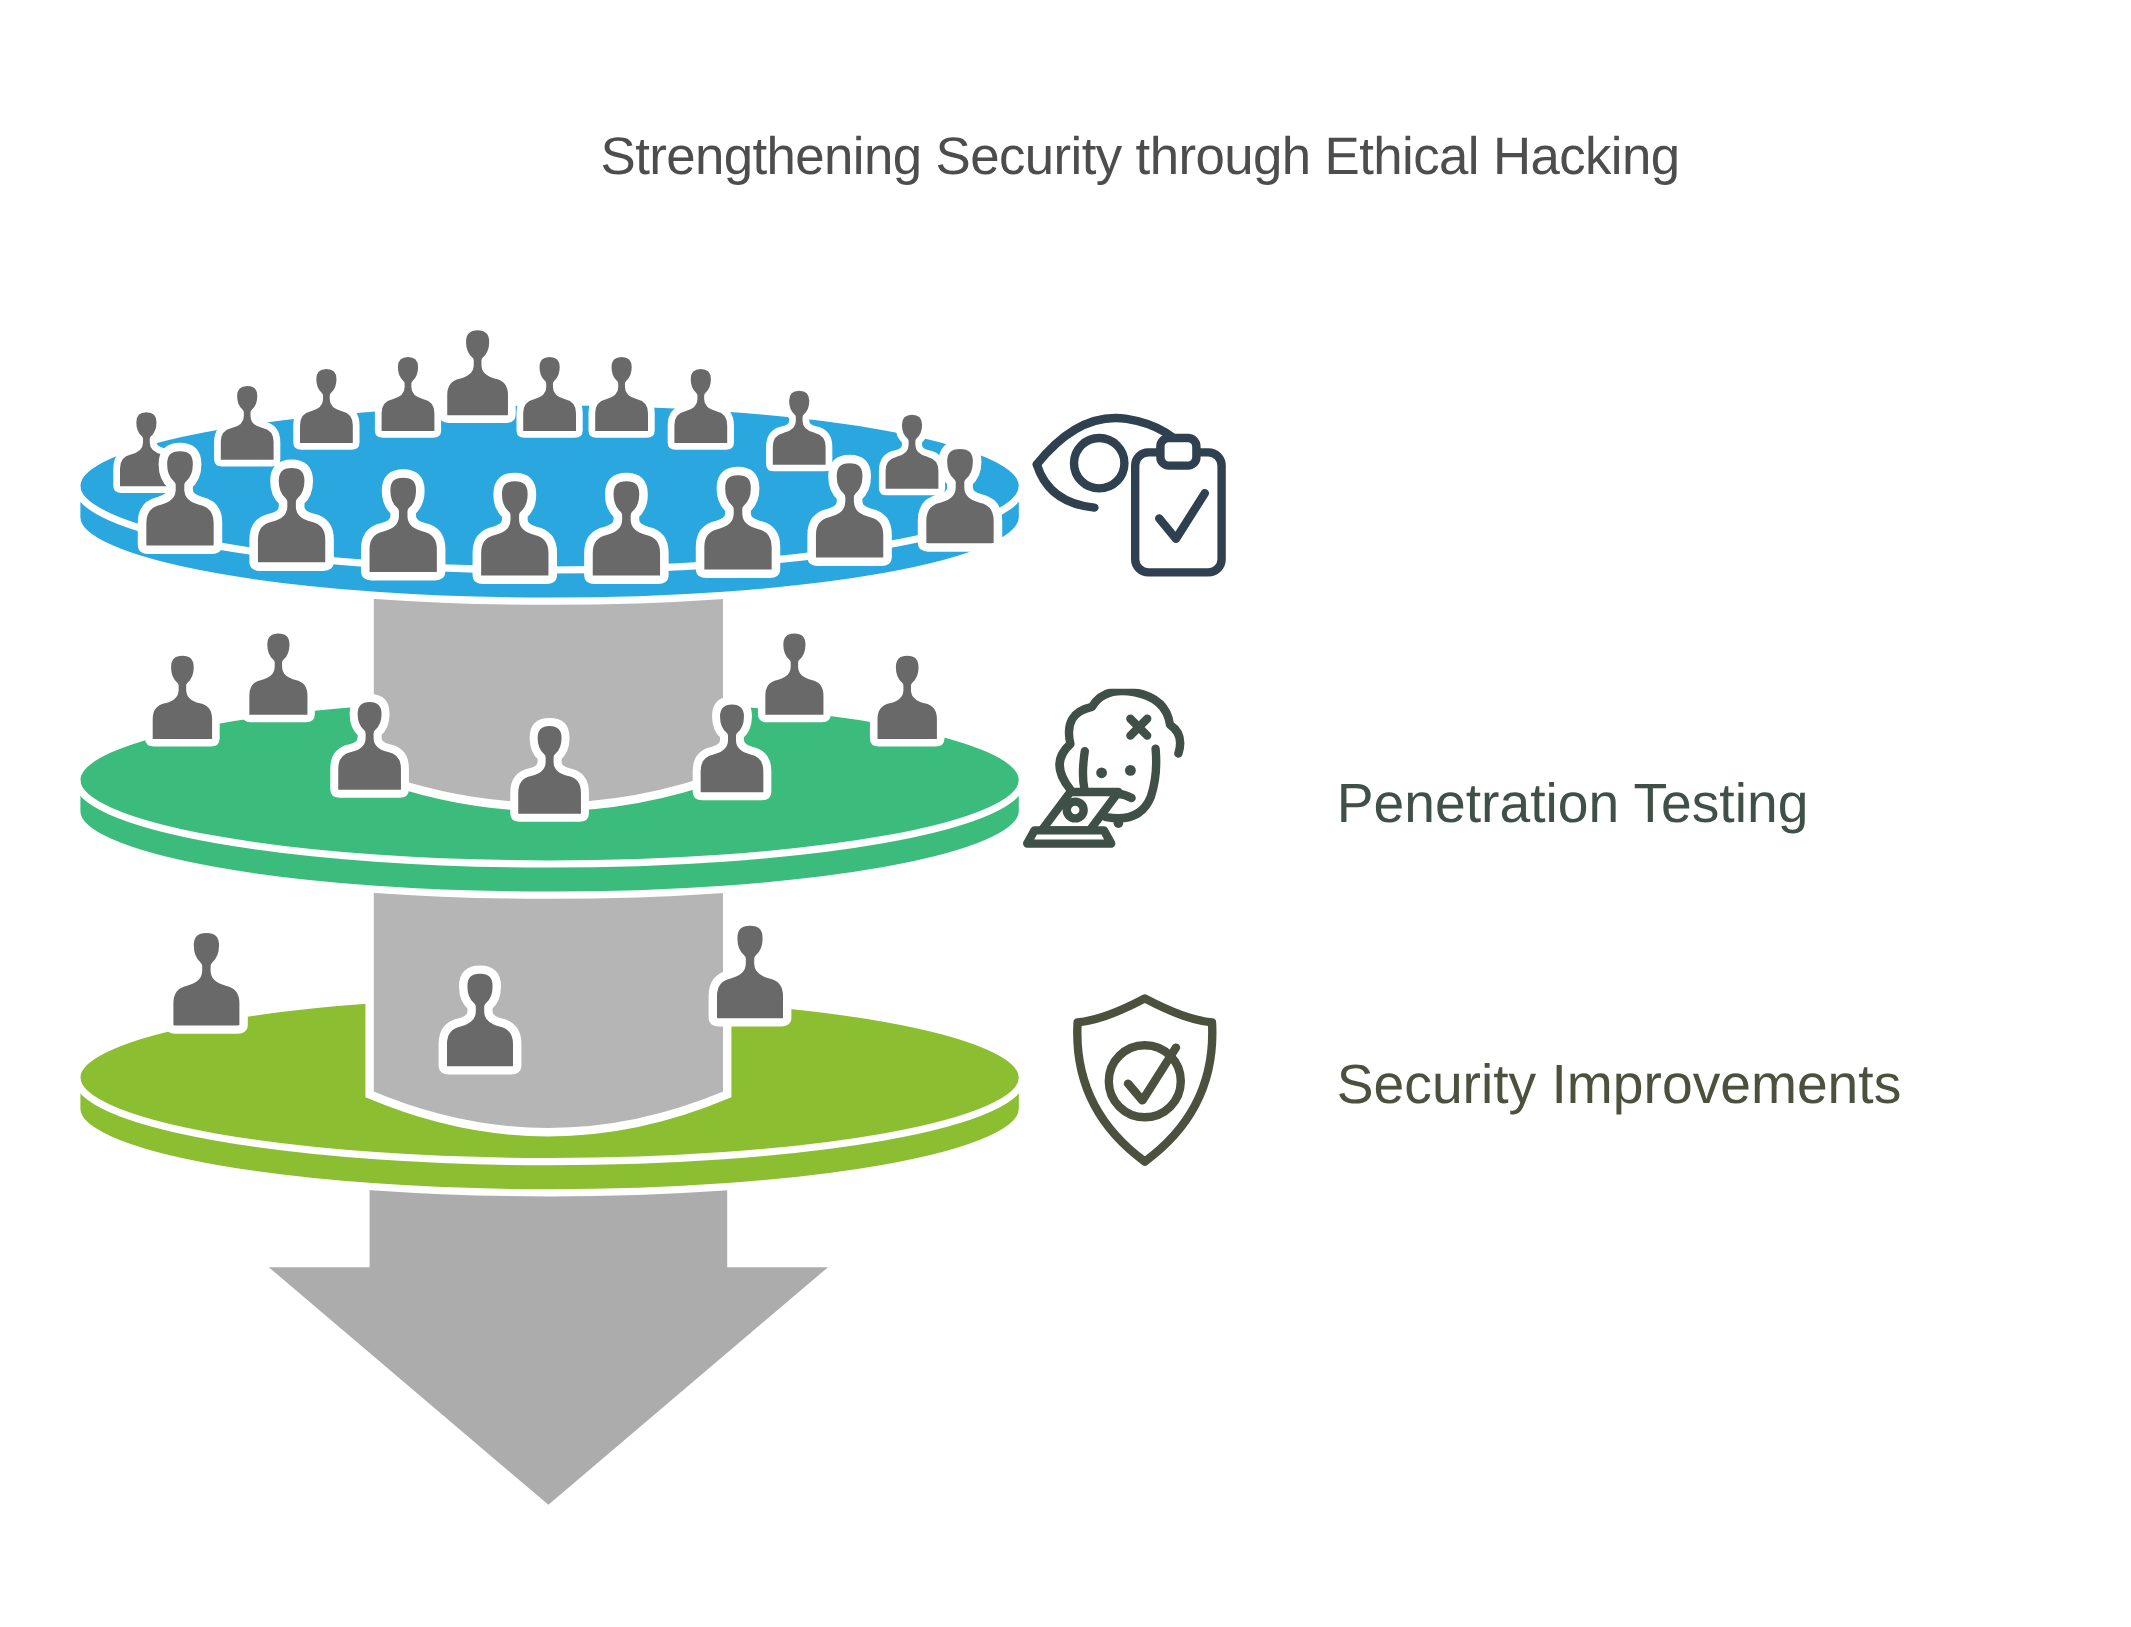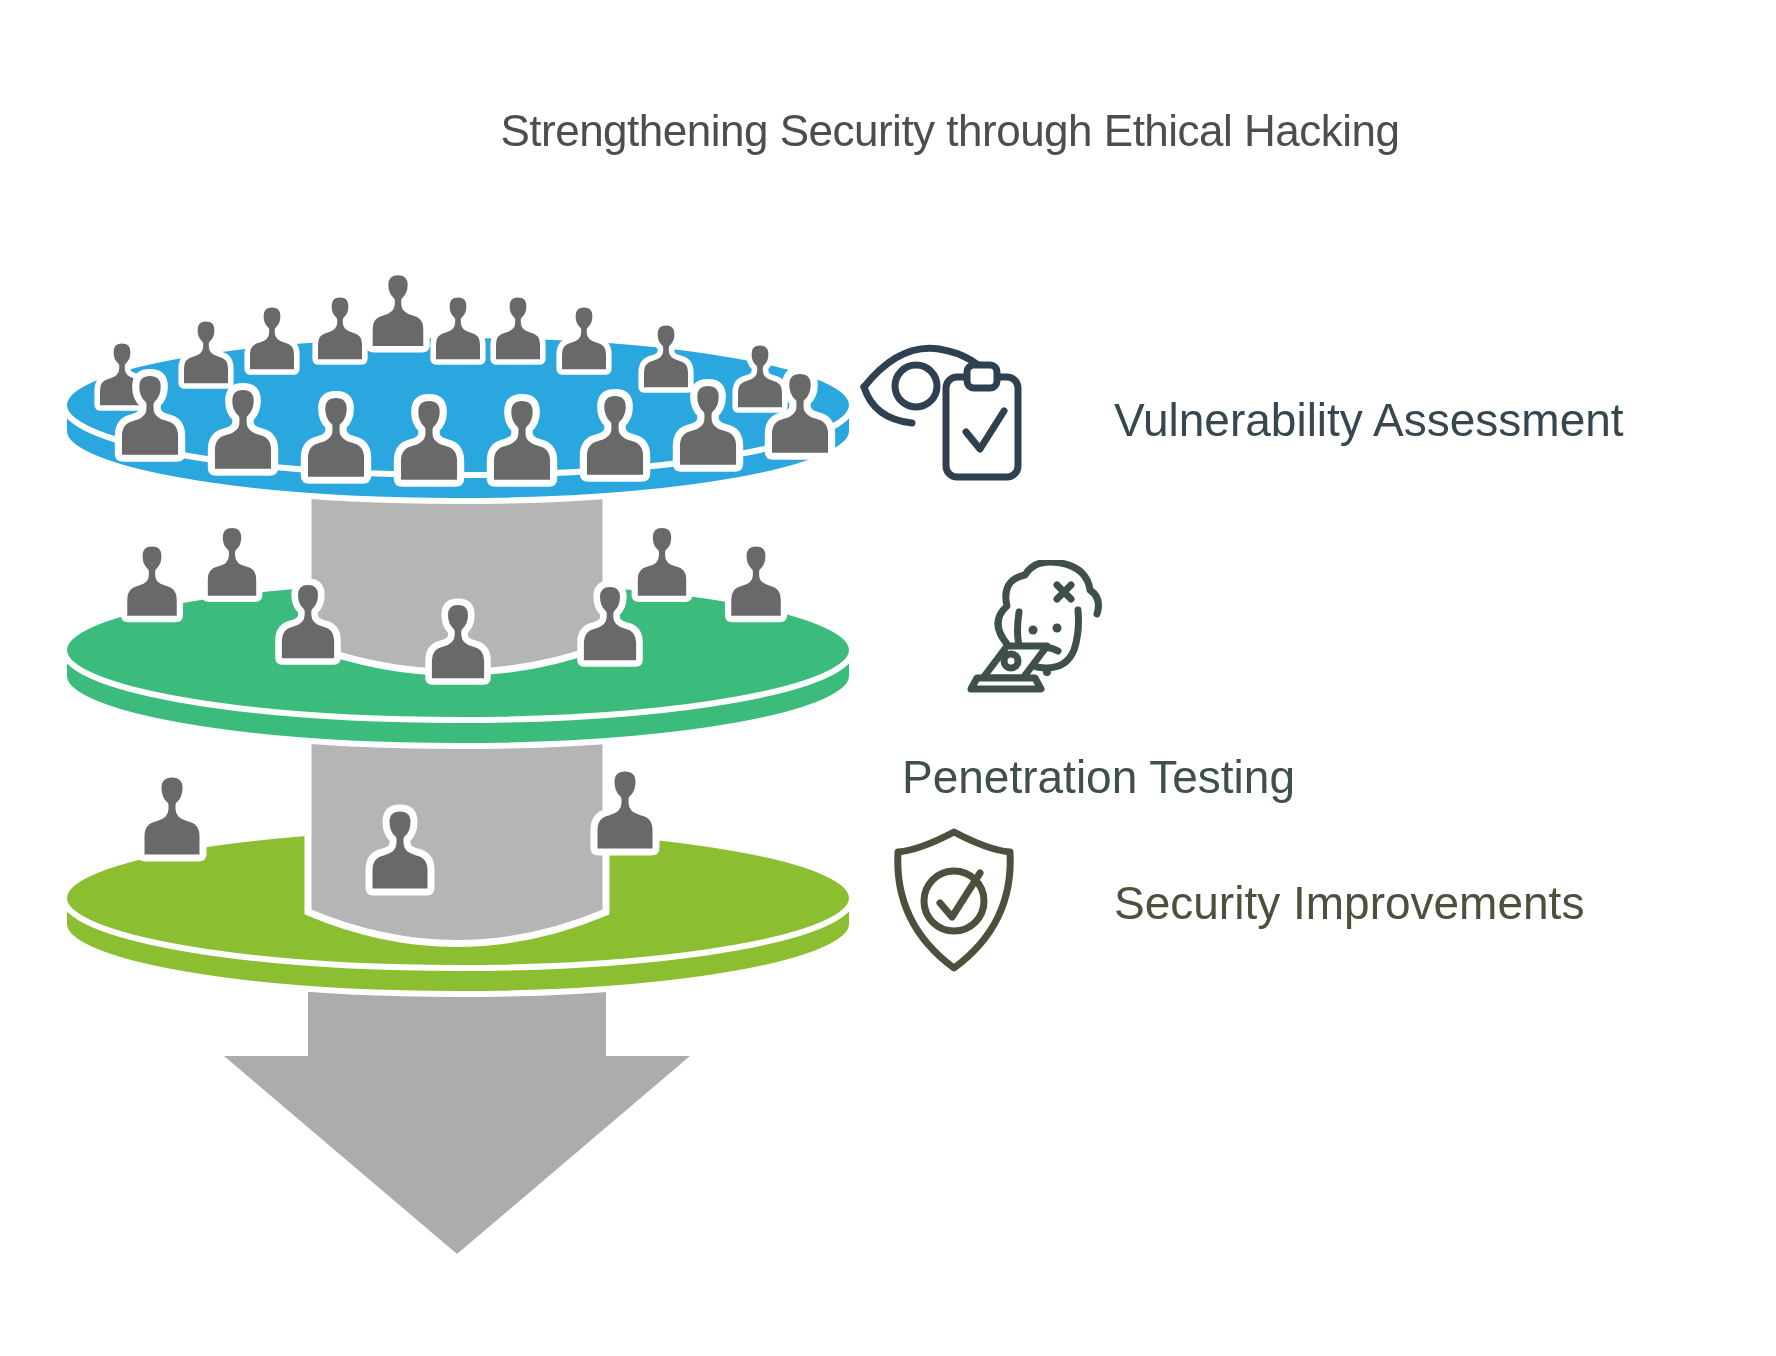--- a/index.html
+++ b/index.html
@@ -13,21 +13,21 @@
     letter-spacing:-0.5px;
   }
   .diagram-svg{position:absolute;left:0;top:0;}
   .legend-row{
     position:absolute;left:852px;height:190px;
     display:flex;align-items:center;
   }
   .legend-row .icon-box{width:212px;height:190px;flex:0 0 auto;}
   .legend-label{font-size:46px;margin-left:50px;white-space:nowrap;}
   .row1{top:325px;} .row1 .legend-label{color:#37474f;}
-  .row2{top:560px;flex-direction:column;} .row2 .legend-label{color:#3e5047;}
+  .row2{top:574px;} .row2 .legend-label{color:#3e5047;}
   .row3{top:808px;} .row3 .legend-label{color:#4b513c;}
   .oicon{fill:none;stroke-linecap:round;stroke-linejoin:round;stroke-width:7px;}
   .i1{stroke:#2f4150;} .i2{stroke:#3e5047;} .i3{stroke:#4b513c;}
 </style>
 </head>
 <body>
 
 <div class="title">Strengthening Security through Ethical Hacking</div>
 
 <svg class="diagram-svg" width="1776" height="1356" viewBox="0 0 1776 1356" aria-hidden="true">
@@ -99,21 +99,20 @@
   <svg class="icon-box" viewBox="0 0 212 190">
     <g class="oicon i1">
       <path d="M 12 62 Q 47 18 87 24 Q 124 30 140 56"></path>
       <path d="M 12 62 Q 22 94 60 98"></path>
       <circle cx="64" cy="61" r="21"></circle>
       <rect x="94" y="52" width="72" height="100" rx="11"></rect>
       <rect x="115" y="40" width="30" height="23" rx="7" fill="#ffffff"></rect>
       <path d="M 114 107 L 128 124 L 152 86"></path>
     </g>
   </svg>
-  <span class="legend-label">Vulnerability Assessment</span>
 </div>
 
 <div class="legend-row row2">
   <svg class="icon-box" viewBox="0 0 212 190">
     <g class="oicon i2">
       <path d="M 40 84 Q 22 62 40 46 Q 34 20 58 15 Q 68 -2 94 3 Q 120 8 123 30 Q 135 38 130 54"></path>
       <path d="M 90 25 L 104 39 M 104 25 L 90 39"></path>
       <path d="M 52 52 Q 45 98 70 107 Q 98 112 107 90 Q 113 72 111 50"></path>
       <circle cx="66" cy="70" r="4.5" fill="#3e5047" stroke="none"></circle>
       <circle cx="90" cy="68" r="4.5" fill="#3e5047" stroke="none"></circle>

